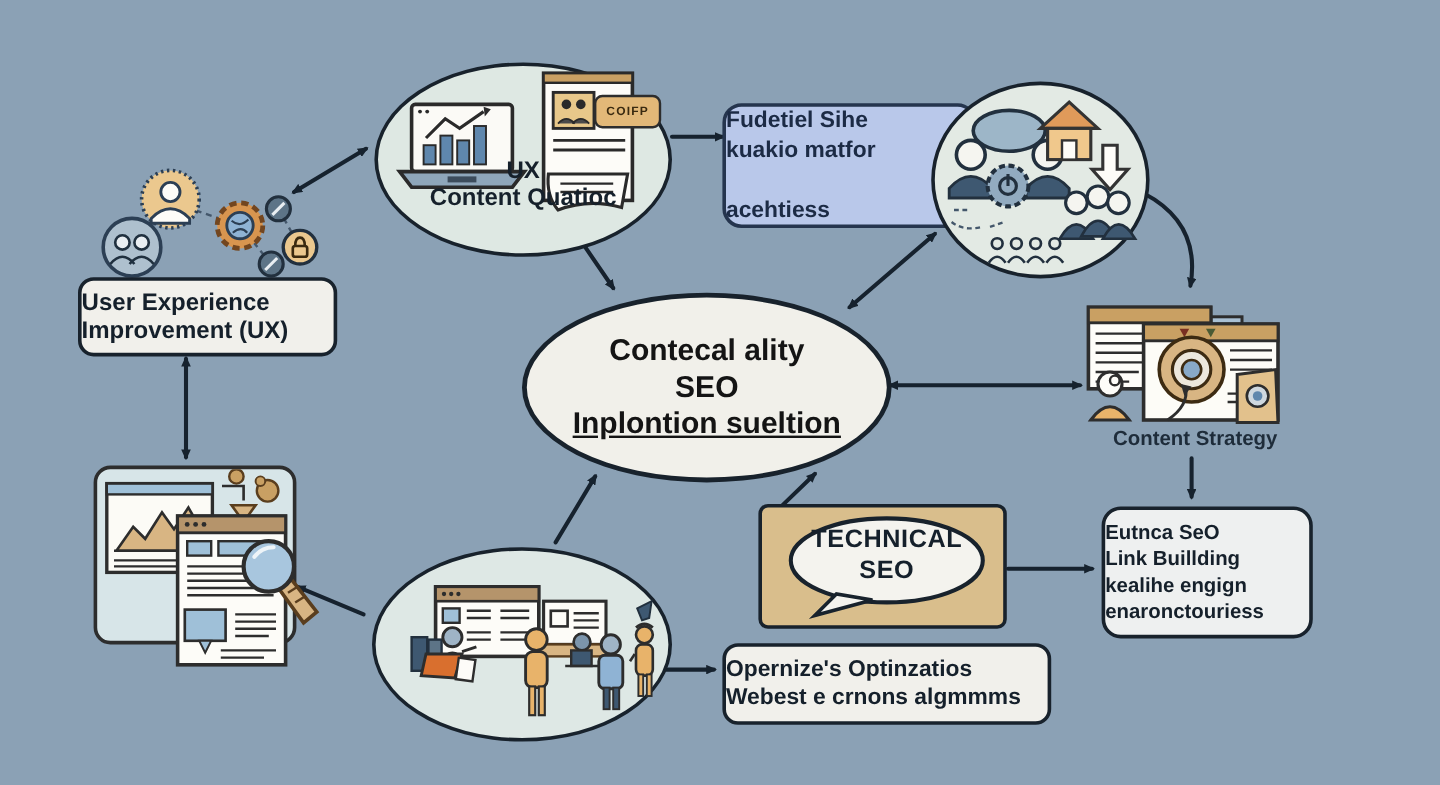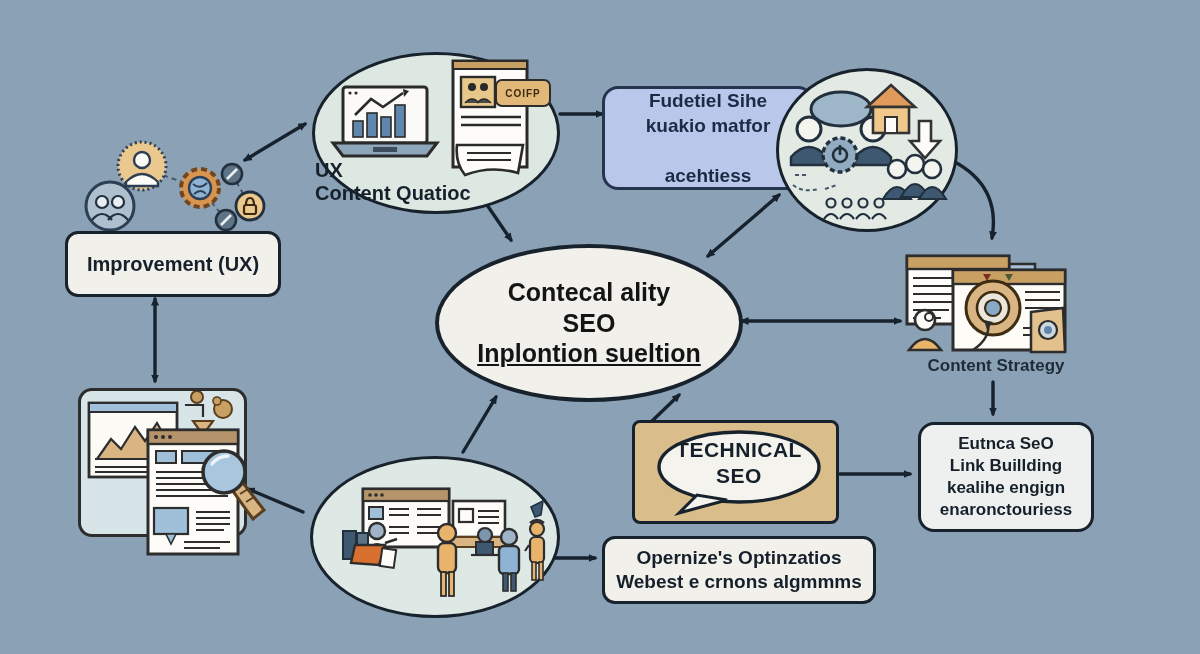--- a/index.html
+++ b/index.html
@@ -10,21 +10,21 @@
   }
   .abs{position:absolute;}
   svg{display:block;}
   
   .ellipse{
     position:absolute;border:3.5px solid #18222c;border-radius:50%;
     display:flex;align-items:center;justify-content:center;
   }
   .box{
     position:absolute;border:3.4px solid #18222c;border-radius:13px;
-    display:flex;flex-direction:column;align-items:center;justify-content:center;
+    display:flex;flex-direction:column;align-items:flex-start;justify-content:center;
     text-align:center;
   }
   .lbl{font-weight:700;color:#15202b;}
   #arrow-layer{position:absolute;left:0;top:0;pointer-events:none;}
   .bubble-small{
     position:absolute;background:#E2B878;border:2.5px solid #2d2d2d;border-radius:7px;
     font-size:10px;font-weight:700;color:#3a2a10;letter-spacing:1px;
     display:flex;align-items:center;justify-content:center;
   }
 </style>
@@ -79,20 +79,21 @@
     <line x1="147" y1="43" x2="157" y2="33" stroke="#e9eef2" stroke-width="2.6"></line>
     <circle cx="146" cy="84" r="10" fill="#5D7487" stroke="#22303e" stroke-width="2.6"></circle>
     <line x1="141" y1="89" x2="151" y2="79" stroke="#e9eef2" stroke-width="2.6"></line>
 
     <circle cx="170" cy="70" r="14" fill="#EBC88E" stroke="#22303e" stroke-width="2.8"></circle>
     <rect x="164" y="69" width="12" height="9" rx="2" fill="none" stroke="#3a2a10" stroke-width="2.2"></rect>
     <path d="M166,69 Q166,62 170,62 Q174,62 174,69" fill="none" stroke="#3a2a10" stroke-width="2.2"></path>
   </svg>
 
   <div class="box" style="left:65px;top:231px;width:210px;height:60px;background:#F1F0EB;">
+    <div class="lbl" style="font-size:20px;line-height:1.2;">User Experience</div>
     <div class="lbl" style="font-size:20px;line-height:1.2;">Improvement (UX)</div>
   </div>
 
   <div class="ellipse" style="left:312px;top:52px;width:242px;height:156px;background:#DEE8E3;">
     <svg class="abs" style="left:0;top:0;" width="242" height="156" viewBox="0 0 242 156">
 
       <rect x="28" y="32" width="84" height="56" rx="3" fill="#fbfaf6" stroke="#2a2a2a" stroke-width="3"></rect>
       <circle cx="35" cy="38" r="1.6" fill="#2a2a2a"></circle>
         <circle cx="41" cy="38" r="1.6" fill="#2a2a2a"></circle>
       <rect x="38" y="66" width="10" height="16" fill="#5F87AD" stroke="#2a2a2a" stroke-width="1.6"></rect>
@@ -113,21 +114,21 @@
       <line x1="186" y1="26" x2="206" y2="26" stroke="#2a2a2a" stroke-width="2.4"></line>
       <line x1="186" y1="34" x2="206" y2="34" stroke="#2a2a2a" stroke-width="2.4"></line>
       <line x1="186" y1="42" x2="206" y2="42" stroke="#2a2a2a" stroke-width="2.4"></line>
       <line x1="146" y1="62" x2="206" y2="62" stroke="#2a2a2a" stroke-width="2.4"></line>
       <line x1="146" y1="70" x2="206" y2="70" stroke="#2a2a2a" stroke-width="2.4"></line>
       <path d="M142,90 L208,90 L203,118 Q176,110 150,120 Q140,108 142,90 Z" fill="#fdfcf8" stroke="#2a2a2a" stroke-width="2.6"></path>
       <line x1="152" y1="98" x2="196" y2="98" stroke="#2a2a2a" stroke-width="2"></line>
       <line x1="152" y1="105" x2="196" y2="105" stroke="#2a2a2a" stroke-width="2"></line>
     </svg>
     <div class="bubble-small" style="left:180px;top:24px;width:52px;height:24px;">COIFP</div>
-    <div class="abs" style="left:0;right:0;top:104px;">
+    <div class="abs" style="left:0;right:0;top:76px;text-align:center;">
       <div class="lbl" style="font-size:20px;line-height:1.15;">UX</div>
       <div class="lbl" style="font-size:20px;line-height:1.15;">Content Quatioc</div>
     </div>
   </div>
 
   <div class="box" style="left:602px;top:86px;width:206px;height:98px;background:#B9C8EA;border-color:#25354e;border-radius:16px;">
     <div class="lbl" style="font-size:19px;line-height:1.35;color:#1c2b45;">Fudetiel Sihe</div>
     <div class="lbl" style="font-size:19px;line-height:1.35;color:#1c2b45;">kuakio matfor</div>
     <div class="lbl" style="font-size:19px;line-height:1.35;color:#1c2b45;margin-top:24px;">acehtiess</div>
   </div>

